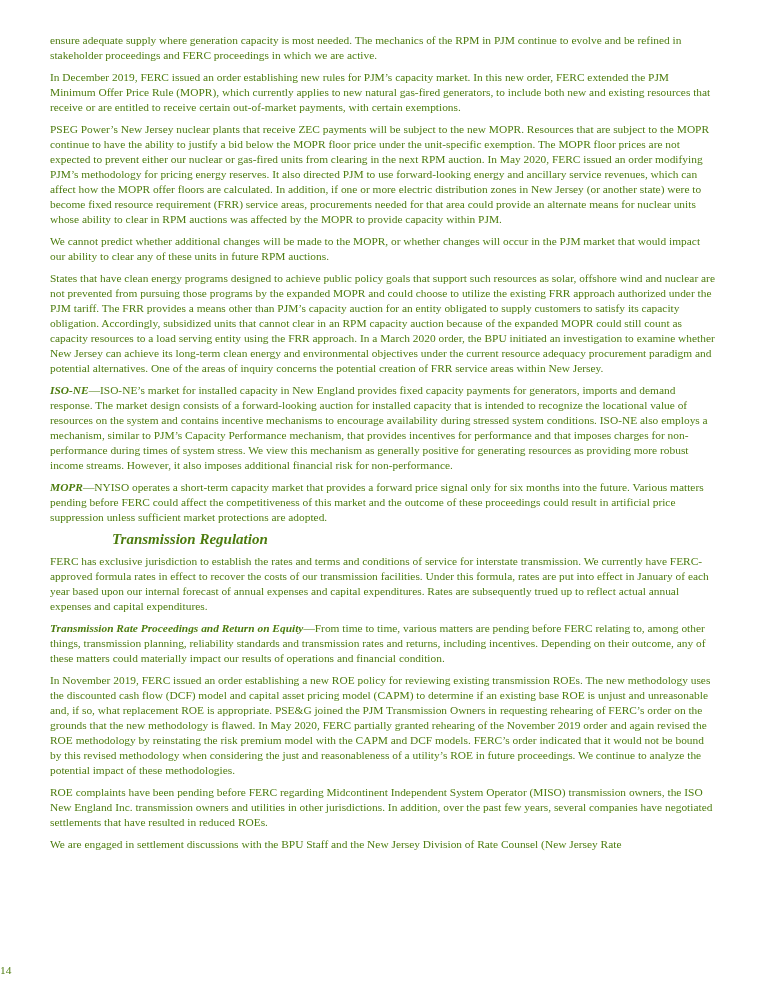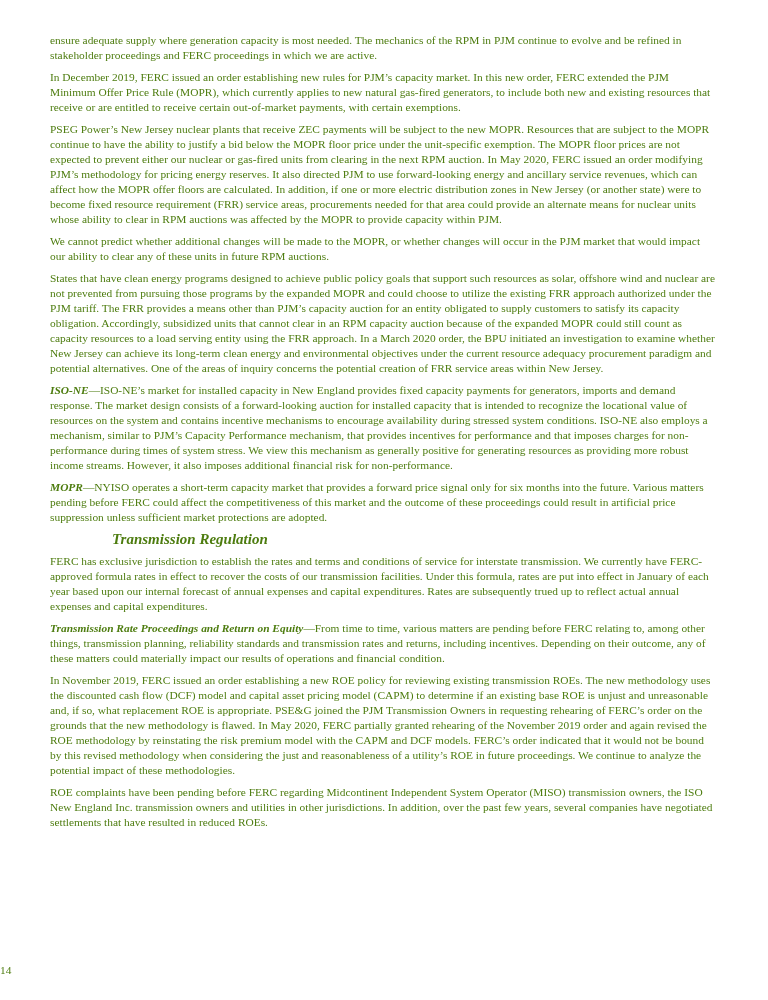--- a/index.html
+++ b/index.html
@@ -72,17 +72,18 @@
     <div class="section-heading">Transmission Regulation</div>
 
     <p><span>FERC has exclusive jurisdiction to establish the rates and terms and conditions of service for interstate transmission. We currently have FERC-approved formula rates in effect to recover the costs of our transmission facilities. Under this formula, rates are put into effect in January of each year based upon our internal forecast of annual expenses and capital expenditures. Rates are subsequently trued up to reflect actual annual expenses and capital expenditures.</span></p>
 
     <p><span class="lead">Transmission Rate Proceedings and Return on Equity</span><span>—From time to time, various matters are pending before FERC relating to, among other things, transmission planning, reliability standards and transmission rates and returns, including incentives. Depending on their outcome, any of these matters could materially impact our results of operations and financial condition.</span></p>
 
     <p><span>In November 2019, FERC issued an order establishing a new ROE policy for reviewing existing transmission ROEs. The new methodology uses the discounted cash flow (DCF) model and capital asset pricing model (CAPM) to determine if an existing base ROE is unjust and unreasonable and, if so, what replacement ROE is appropriate. PSE&amp;G joined the PJM Transmission Owners in requesting rehearing of FERC’s order on the grounds that the new methodology is flawed. In May 2020, FERC partially granted rehearing of the November 2019 order and again revised the ROE methodology by reinstating the risk premium model with the CAPM and DCF models. FERC’s order indicated that it would not be bound by this revised methodology when considering the just and reasonableness of a utility’s ROE in future proceedings. We continue to analyze the potential impact of these methodologies.</span></p>
 
     <p><span>ROE complaints have been pending before FERC regarding Midcontinent Independent System Operator (MISO) transmission owners, the ISO New England Inc. transmission owners and utilities in other jurisdictions. In addition, over the past few years, several companies have negotiated settlements that have resulted in reduced ROEs.</span></p>
 
+    <p><span>We are engaged in settlement discussions with the BPU Staff and the New Jersey Division of Rate Counsel (New Jersey Rate</span></p>
 
   </div>
 
   <div class="page-number">14</div>
 </div>
 
 </body></html>

